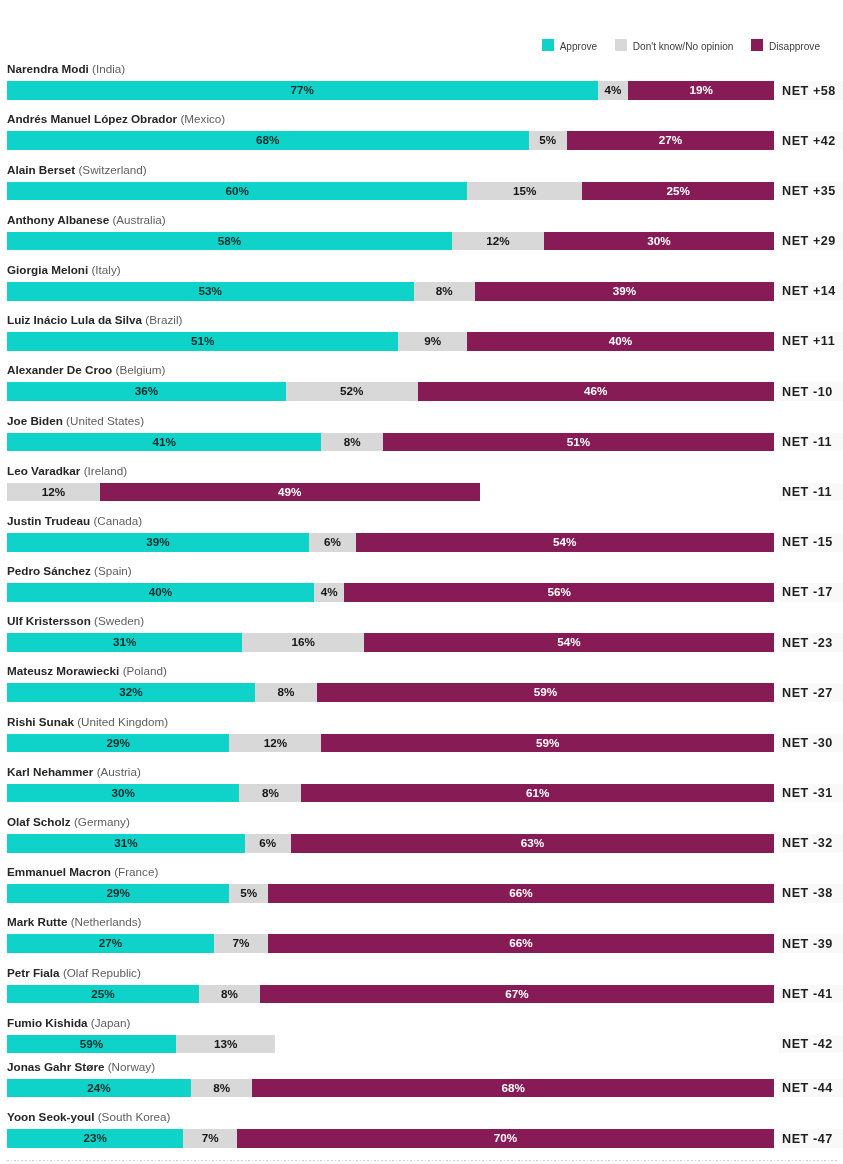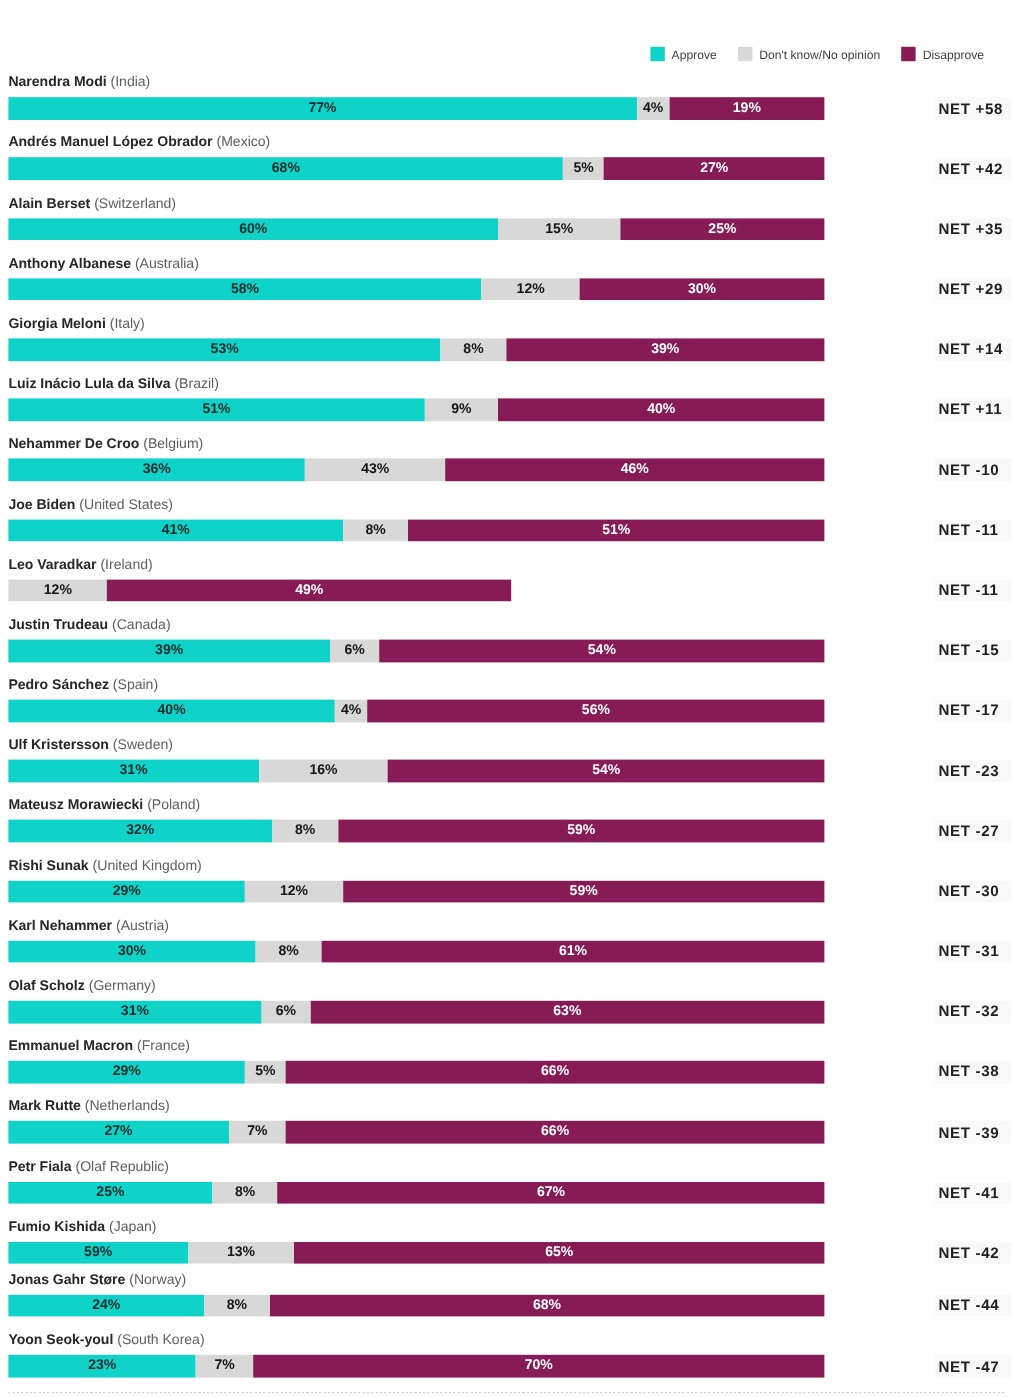--- a/index.html
+++ b/index.html
@@ -17,21 +17,21 @@
   .legend-item:first-child { margin-left:0; }
   .legend-swatch { width:12px; height:12px; display:inline-block; flex:0 0 12px; }
   .legend-label { font-size:10.1px; color:#3d3d3d; margin-left:6px; white-space:nowrap; line-height:15px; }
 
   
   .rows { position:absolute; left:0; top:0; width:843px; }
   .row { position:absolute; left:7px; width:767px; height:40px; }
   .row-label { position:absolute; left:0; top:2px; font-size:11.7px; white-space:nowrap; line-height:14px; }
   .row-label .name { font-weight:bold; color:#262626; }
   .row-label .country { color:#5e5e5e; font-weight:normal; }
-  .bar { position:absolute; left:0; top:21px; height:18.6px; width:680px; display:flex; }
+  .bar { position:absolute; left:0; top:21px; height:18.6px; width:767px; display:flex; }
   .seg { height:18.6px; display:flex; align-items:center; justify-content:center;
          font-size:11.7px; font-weight:bold; overflow:hidden; line-height:18.6px; }
   .seg.approve { background:#0FD3C9; color:#0d2b2a; }
   .seg.dontknow { background:#D8D8D8; color:#151515; }
   .seg.disapprove { background:#871B55; color:#ffffff; }
   .net { position:absolute; left:772px; top:21px; height:18.6px; display:flex; align-items:center;
          width:64px; padding-left:3px; box-sizing:border-box; background:#f9f9f9;
          font-size:12.6px; font-weight:bold; color:#1f1f1f;
          letter-spacing:0.55px; white-space:nowrap; }
 
@@ -144,27 +144,27 @@
         <div class="seg dontknow" style="width:9.0000%">
             <span>9%</span>
           </div>
         <div class="seg disapprove" style="width:40.0000%">
             <span>40%</span>
           </div>
       </div>
       <div class="net">NET +11</div>
     </div>
     <div class="row" style="top:329.38px">
-      <div class="row-label"><span class="name">Nehammer De Croo</span> <span class="country">(<span>Belgium</span>)</span></div>
+      <div class="row-label"><span class="name">Alexander De Croo</span> <span class="country">(<span>Belgium</span>)</span></div>
       <div class="bar">
         <div class="seg approve" style="width:36.3636%">
             <span>36%</span>
           </div>
         <div class="seg dontknow" style="width:17.1717%">
-            <span>43%</span>
+            <span>52%</span>
           </div>
         <div class="seg disapprove" style="width:46.4646%">
             <span>46%</span>
           </div>
       </div>
       <div class="net">NET -10</div>
     </div>
     <div class="row" style="top:379.56px">
       <div class="row-label"><span class="name">Joe Biden</span> <span class="country">(<span>United States</span>)</span></div>
       <div class="bar">
@@ -343,23 +343,20 @@
       <div class="net">NET -41</div>
     </div>
     <div class="row" style="top:981.72px">
       <div class="row-label"><span class="name">Fumio Kishida</span> <span class="country">(<span>Japan</span>)</span></div>
       <div class="bar">
         <div class="seg approve" style="width:22.0000%">
             <span>59%</span>
           </div>
         <div class="seg dontknow" style="width:13.0000%">
             <span>13%</span>
-          </div>
-        <div class="seg disapprove" style="width:65.0000%">
-            <span>65%</span>
           </div>
       </div>
       <div class="net">NET -42</div>
     </div>
     <div class="row" style="top:1025.8px">
       <div class="row-label"><span class="name">Jonas Gahr Støre</span> <span class="country">(<span>Norway</span>)</span></div>
       <div class="bar">
         <div class="seg approve" style="width:24.0000%">
             <span>24%</span>
           </div>

